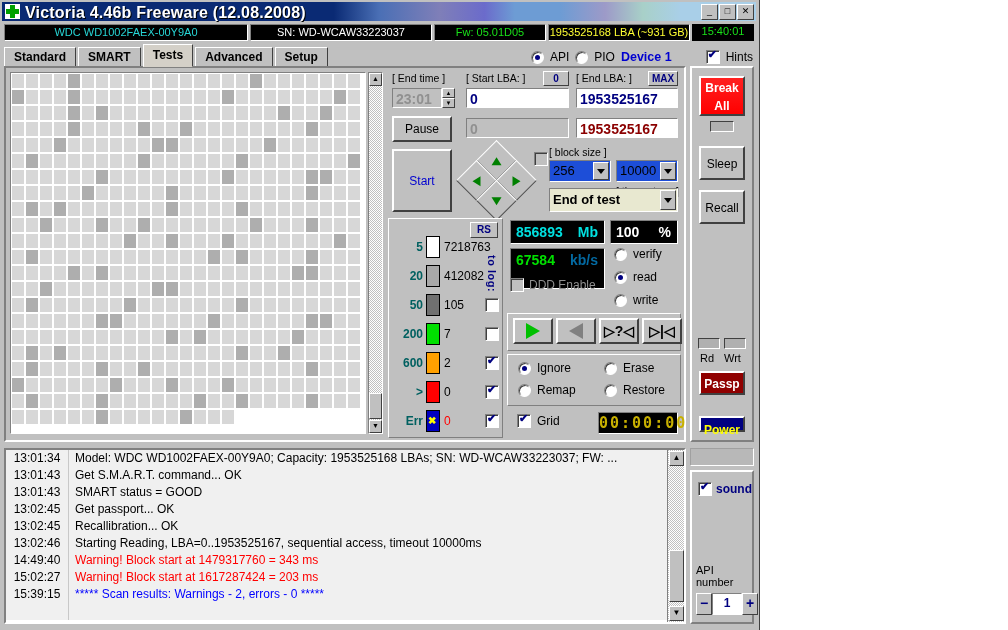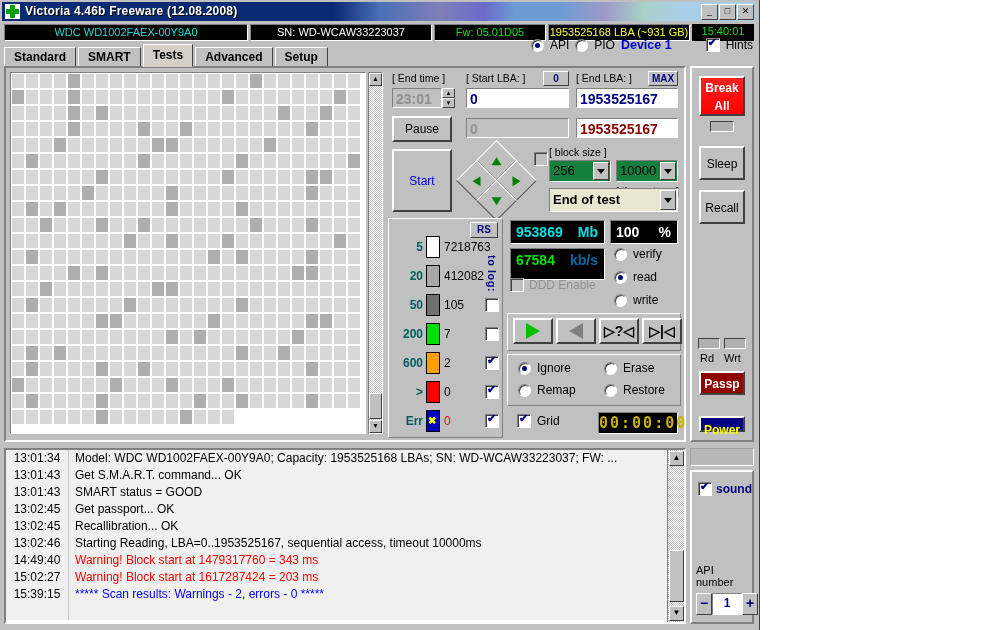--- a/index.html
+++ b/index.html
@@ -35,21 +35,21 @@
   }
   .tb-icon {
     position: absolute; left: 3px; top: 2px;
     width: 15px; height: 15px;
     background: #ffffff;
   }
   .tb-icon .cross-v { position:absolute; left:5px; top:1px; width:5px; height:13px; background:#00a000; }
   .tb-icon .cross-h { position:absolute; left:1px; top:5px; width:13px; height:5px; background:#00a000; }
   .tb-title {
     position: absolute; left: 23px; top: 2px;
-    color: #ffffff; font-size: 12px; font-weight: bold;
+    color: #ffffff; font-size: 16px; font-weight: bold;
     letter-spacing: 0.2px;
     text-shadow: 1px 1px 0 #000;
     white-space: nowrap;
   }
   .winbtns { position:absolute; right:2px; top:2px; display:flex; gap:1px; }
   .winbtn {
     width: 15px; height: 14px;
     background: #c0c0c0;
     border: 1px solid;
     border-color: #ffffff #404040 #404040 #ffffff;
@@ -96,21 +96,21 @@
   .tab.active {
     height: 23px; line-height: 21px;
     background: #d4d0c8;
     border-color: #ffffff #404040 #d4d0c8 #ffffff;
     font-weight: bold;
     position: relative; z-index: 3;
   }
 
   
   .apirow {
-    position:absolute; right: 6px; top: 38px;
+    position:absolute; right: 6px; top: 50px;
     display:flex; align-items:center; gap:6px;
     font-size:12px; color:#000;
   }
   .radio {
     width:11px; height:11px; border-radius:50%;
     background:#ffffff;
     border:1px solid; border-color:#808080 #ffffff #ffffff #808080;
     box-shadow: inset 1px 1px 0 #404040;
     display:inline-block; position:relative; vertical-align:middle;
     cursor:pointer; flex:none;
@@ -230,21 +230,21 @@
     display:flex; align-items:center; justify-content:center;
     cursor:pointer;
   }
   .tri { width:0; height:0; transform:rotate(-45deg); }
   .tri.up    { border-left:5px solid transparent; border-right:5px solid transparent; border-bottom:8px solid #008000; }
   .tri.down  { border-left:5px solid transparent; border-right:5px solid transparent; border-top:8px solid #008000; }
   .tri.left  { border-top:5px solid transparent; border-bottom:5px solid transparent; border-right:8px solid #008000; }
   .tri.right { border-top:5px solid transparent; border-bottom:5px solid transparent; border-left:8px solid #008000; }
 
   .combo {
-    background:#15803d;
+    background:#1d4ed8;
     border:1px solid; border-color:#808080 #ffffff #ffffff #808080;
     box-sizing:border-box; position:relative;
     font-size:13px; line-height:20px; padding-left:3px; overflow:hidden;
     white-space:nowrap; cursor:pointer;
   }
   .combo .arrow {
     position:absolute; right:1px; top:1px; width:16px; bottom:1px;
     background:#c0c0c0;
     border:1px solid; border-color:#ffffff #404040 #404040 #ffffff;
     box-sizing:border-box;
@@ -1088,28 +1088,28 @@
           <span class="lnum">Err</span>
           <span class="lbar" style="background:#0000c0;position:relative;">
             <span style="position:absolute;left:1px;top:5px;color:#ffff00;font-size:10px;line-height:10px;font-weight:bold;">✖</span>
           </span>
           <span class="lval" style="color:#ff0000;">0</span>
           <span class="chk on lchk"></span>
         </div>
       </div>
 
       <div class="led" style="position:absolute;left:124px;top:150px;width:95px;height:24px;">
-        <span class="v" style="color:#00e0e0;">953869</span>
+        <span class="v" style="color:#00e0e0;">856893</span>
         <span class="u" style="color:#00e0e0;">Mb</span>
       </div>
       <div class="led" style="position:absolute;left:224px;top:150px;width:68px;height:24px;">
         <span class="v" style="color:#ffffff;">100</span>
         <span class="u" style="color:#ffffff;">%</span>
       </div>
-      <div class="led" style="position:absolute;left:124px;top:178px;width:95px;height:32px;">
+      <div class="led" style="position:absolute;left:124px;top:178px;width:95px;height:41px;">
         <span class="v" style="color:#00e000;">67584</span>
         <span class="u" style="color:#0369a1;">kb/s</span>
       </div>
 
       <div style="position:absolute;left:124px;top:208px;display:flex;align-items:center;gap:5px;">
         <span class="chk dim"></span>
         <span style="font-size:12px;color:#909090;">DDD Enable</span>
       </div>
 
       <div style="position:absolute;left:228px;top:177px;display:flex;align-items:center;gap:6px;">

